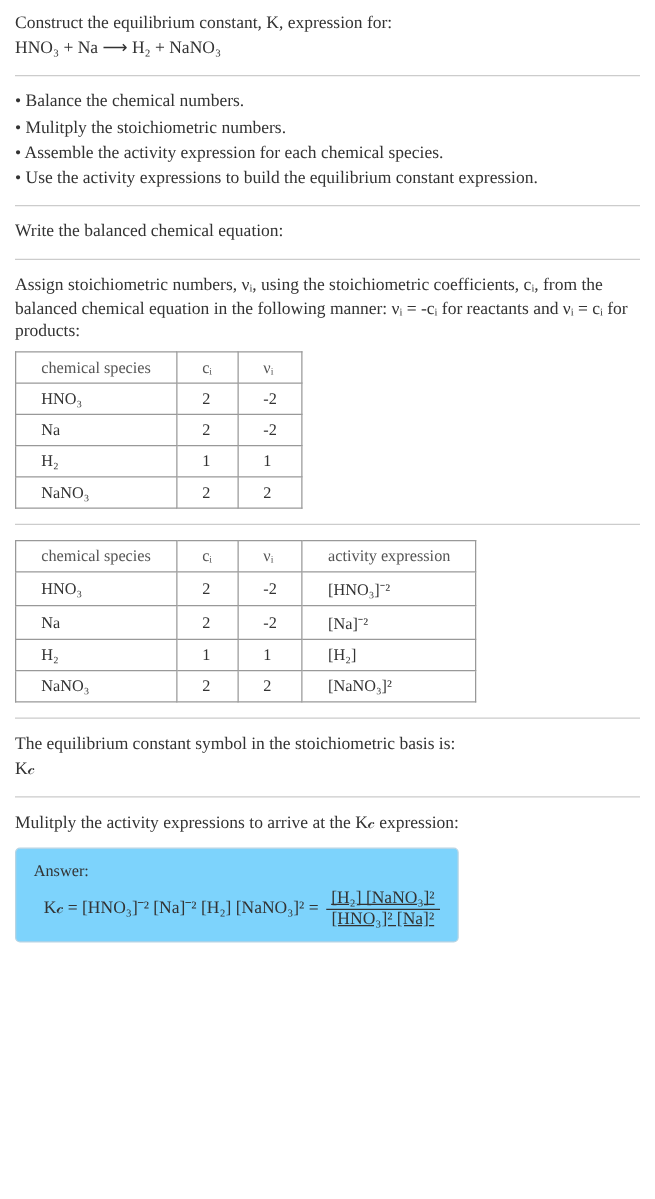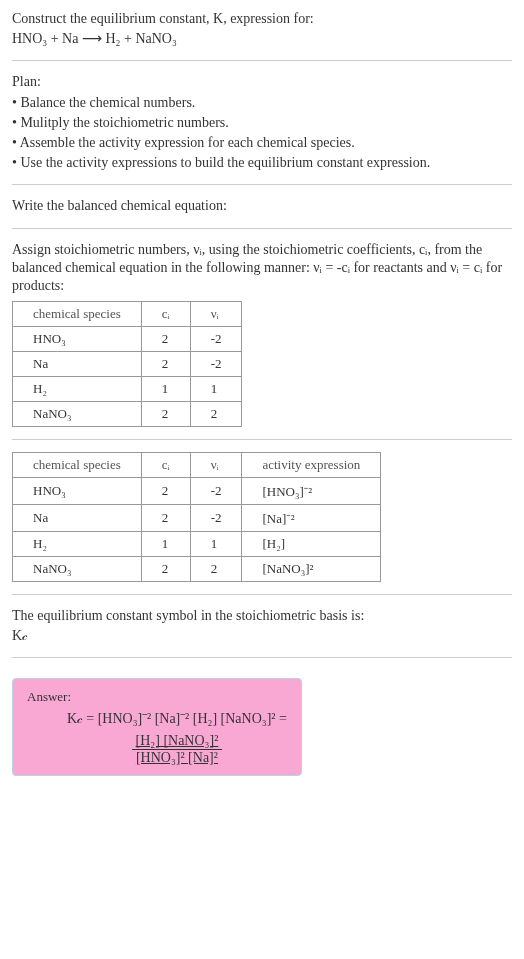--- a/index.html
+++ b/index.html
@@ -28,39 +28,38 @@
   }
   th, td {
     border: 1px solid #999;
     padding: 4px 20px;
     font-weight: normal;
     text-align: left;
     font-size: 13px;
   }
   th { color: #555; }
   .answer-box {
-    background: #f9a8d4;
+    background: #7dd3fc;
     border: 1px solid #b8d4e3;
     border-radius: 4px;
     padding: 10px 14px;
     margin-top: 8px;
     display: inline-block;
   }
   .answer-box .label {
     font-size: 13px;
     color: #333;
     margin-bottom: 6px;
   }
   .kc-line {
     display: flex;
     align-items: center;
     gap: 6px;
     font-size: 14px;
-    margin-left: 40px;
-    flex-direction: column;
+    margin-left: 8px;
   }
   .frac {
     display: inline-flex;
     flex-direction: column;
     align-items: center;
     vertical-align: middle;
     line-height: 1.1;
     text-decoration: underline;
   }
   .frac .num {
@@ -75,21 +74,20 @@
 <body>
 
 <div class="section">
   <p><span>Construct the equilibrium constant, K, expression for:</span></p>
   <p><span>HNO₃ + Na ⟶ H₂ + NaNO₃</span></p>
 </div>
 
 <hr>
 
 <div class="section">
-  <p>Plan:</p>
   <p>• Balance the chemical numbers.</p>
   <p>• Mulitply the stoichiometric numbers.</p>
   <p>• Assemble the activity expression for each chemical species.</p>
   <p>• Use the activity expressions to build the equilibrium constant expression.</p>
 </div>
 
 <hr>
 
 <div class="section">
   <p>Write the balanced chemical equation:</p>
@@ -172,20 +170,21 @@
 <hr>
 
 <div class="section">
   <p>The equilibrium constant symbol in the stoichiometric basis is:</p>
   <p>K𝒸</p>
 </div>
 
 <hr>
 
 <div class="section">
+  <p>Mulitply the activity expressions to arrive at the K𝒸 expression:</p>
   <div class="answer-box">
     <div class="label">Answer:</div>
     <div class="kc-line">
       <span>K𝒸 = [HNO₃]⁻² [Na]⁻² [H₂] [NaNO₃]² =</span>
       <span class="frac">
         <span class="num">[H₂] [NaNO₃]²</span>
         <span class="den">[HNO₃]² [Na]²</span>
       </span>
     </div>
   </div>

